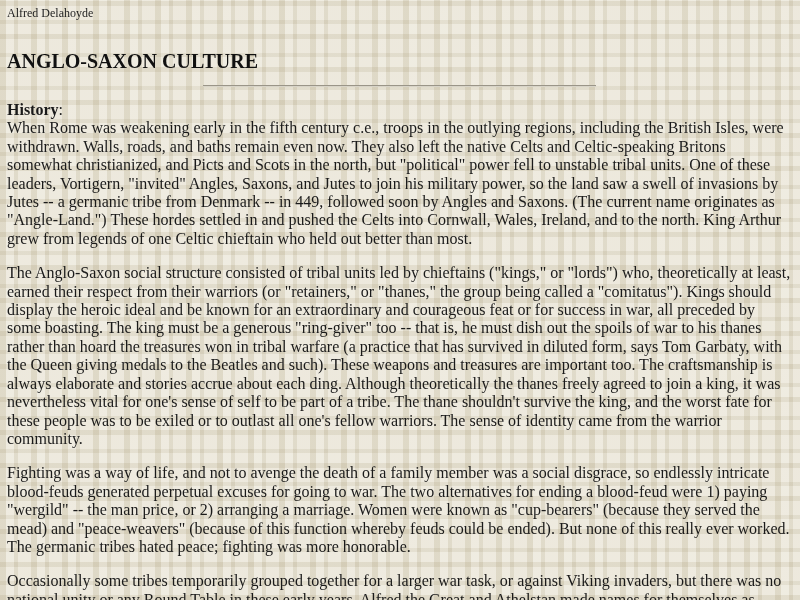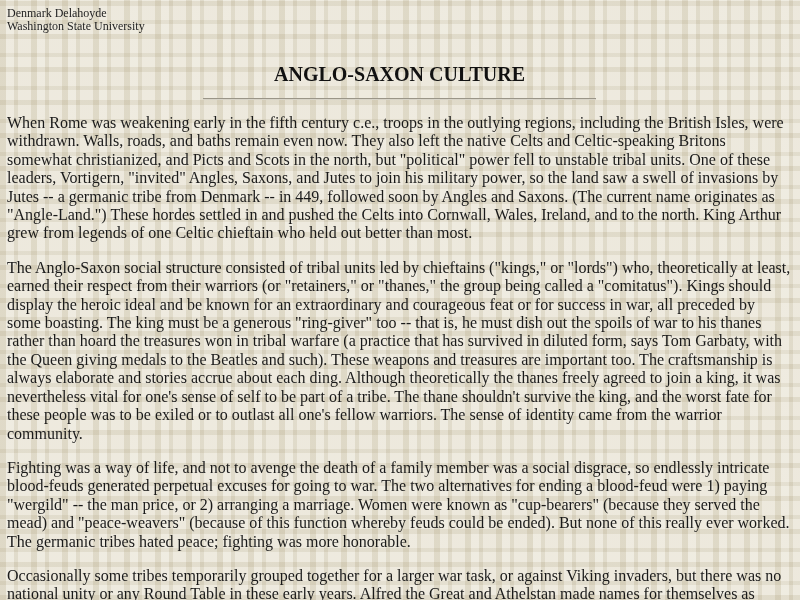--- a/index.html
+++ b/index.html
@@ -21,21 +21,21 @@
     }
     .page {
       padding: 7px 8px 0 7px;
     }
     .author {
       font-size: 12px;
       line-height: 13px;
       color: #222;
     }
     h1 {
-      text-align: center;
+      text-align: left;
       font-size: 20px;
       font-weight: bold;
       margin: 30px 0 0 0;
       line-height: 23px;
       color: #111;
     }
     hr {
       width: 50%;
       margin: 12px auto 14px auto;
       border: none;
@@ -49,28 +49,28 @@
     }
     .section-head {
       font-weight: bold;
     }
   </style>
 </head>
 <body>
 
 <div class="page">
   <div class="author">
-    <div>Denmark Delahoyde</div>
-    <div>Washington State University</div>
+    <div>Alfred Delahoyde</div>
   </div>
 
   <h1>ANGLO-SAXON CULTURE</h1>
   <hr>
 
   <div>
+    <div><span class="section-head">History</span><span>:</span></div>
     <p>When Rome was weakening early in the fifth century c.e., troops in the outlying regions, including the British Isles, were withdrawn. Walls, roads, and baths remain even now. They also left the native Celts and Celtic-speaking Britons somewhat christianized, and Picts and Scots in the north, but "political" power fell to unstable tribal units. One of these leaders, Vortigern, "invited" Angles, Saxons, and Jutes to join his military power, so the land saw a swell of invasions by Jutes -- a germanic tribe from Denmark -- in 449, followed soon by Angles and Saxons. (The current name originates as "Angle-Land.") These hordes settled in and pushed the Celts into Cornwall, Wales, Ireland, and to the north. King Arthur grew from legends of one Celtic chieftain who held out better than most.</p>
     <p>The Anglo-Saxon social structure consisted of tribal units led by chieftains ("kings," or "lords") who, theoretically at least, earned their respect from their warriors (or "retainers," or "thanes," the group being called a "comitatus"). Kings should display the heroic ideal and be known for an extraordinary and courageous feat or for success in war, all preceded by some boasting. The king must be a generous "ring-giver" too -- that is, he must dish out the spoils of war to his thanes rather than hoard the treasures won in tribal warfare (a practice that has survived in diluted form, says Tom Garbaty, with the Queen giving medals to the Beatles and such). These weapons and treasures are important too. The craftsmanship is always elaborate and stories accrue about each ding. Although theoretically the thanes freely agreed to join a king, it was nevertheless vital for one's sense of self to be part of a tribe. The thane shouldn't survive the king, and the worst fate for these people was to be exiled or to outlast all one's fellow warriors. The sense of identity came from the warrior community.</p>
     <p>Fighting was a way of life, and not to avenge the death of a family member was a social disgrace, so endlessly intricate blood-feuds generated perpetual excuses for going to war. The two alternatives for ending a blood-feud were 1) paying "wergild" -- the man price, or 2) arranging a marriage. Women were known as "cup-bearers" (because they served the mead) and "peace-weavers" (because of this function whereby feuds could be ended). But none of this really ever worked. The germanic tribes hated peace; fighting was more honorable.</p>
     <p>Occasionally some tribes temporarily grouped together for a larger war task, or against Viking invaders, but there was no national unity or any Round Table in these early years. Alfred the Great and Athelstan made names for themselves as successful against the Norse.</p>
 
   </div>
 
 </div>
 
 </body></html>

